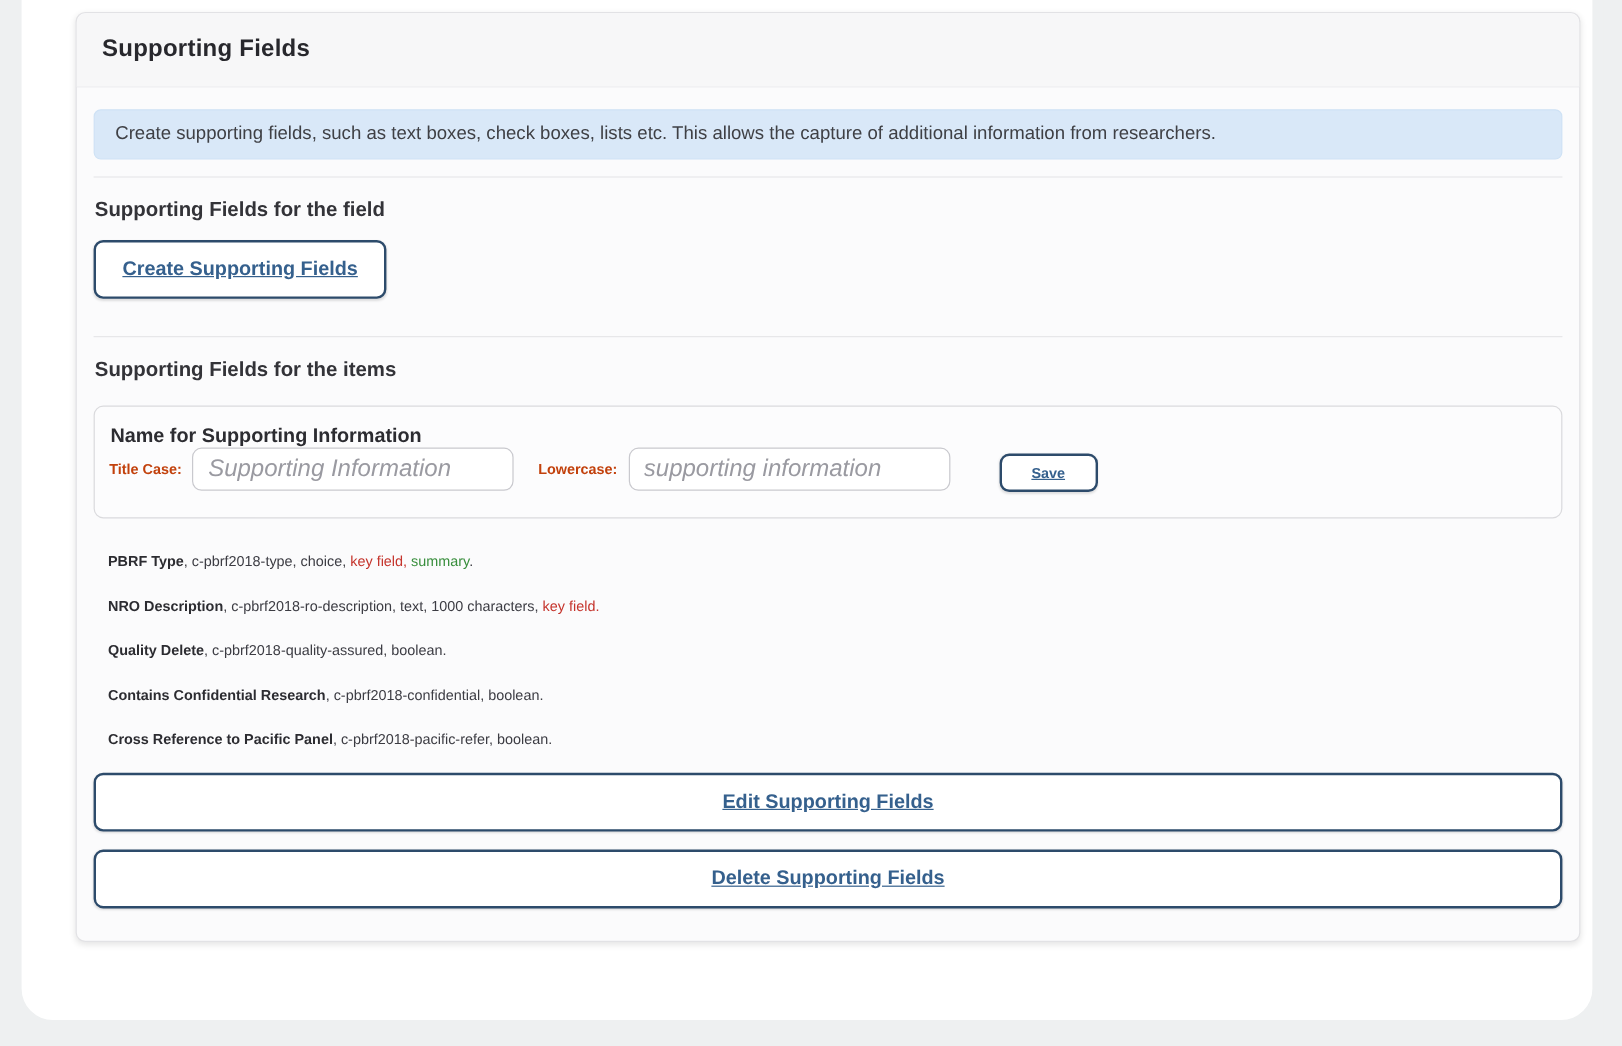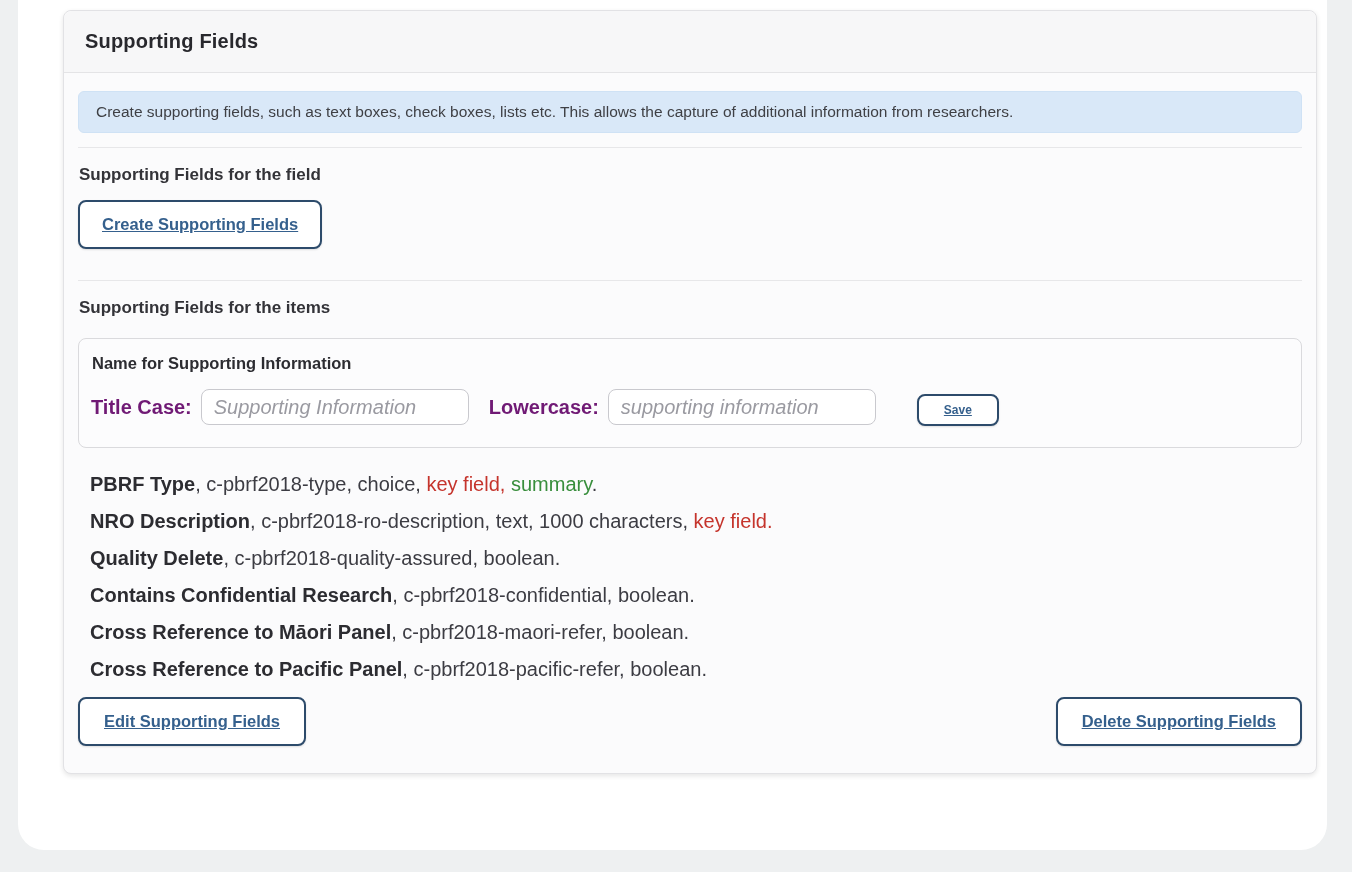--- a/index.html
+++ b/index.html
@@ -11,33 +11,33 @@
   .card-title{font-size:20px;font-weight:600;color:#28282d;letter-spacing:.2px;}
   .card-body{padding:18px 14px 14px 14px;}
   .banner{background:var(--banner-bg);border:1px solid var(--banner-border);border-radius:6px;padding:11px 17px;font-size:15.5px;color:var(--banner-text);}
   .divider{border:none;border-top:1px solid #e7e7e9;margin:14px 0 0 0;}
   .section-heading{font-size:17px;font-weight:600;color:#333338;margin:17px 0 0 1px;}
   .btn{display:inline-block;background:#ffffff;border:2px solid var(--navy-border);border-radius:8px;color:var(--navy-text);font-weight:600;font-family:inherit;cursor:pointer;box-shadow:0 1px 2px rgba(0,0,0,0.12);text-decoration:underline;}
   .btn-lg{font-size:16.5px;padding:13px 22px;margin-top:15px;}
   .btn-action{font-size:16.5px;padding:13px 24px;margin-top:0;}
   .btn-save{font-size:12px;font-weight:700;padding:7px 25px;margin-left:28px;}
   .name-box{border:1px solid #dadadd;border-radius:8px;background:#fcfcfd;margin:20px 0 0 0;padding:15px 12px 22px 12px;}
-  .name-box-title{font-size:16.5px;font-weight:600;color:#2c2c31;margin:0 0 16px 1px;}
+  .name-box-title{font-size:16.5px;font-weight:600;color:#2c2c31;margin:0 0 0 1px;}
   .form-row{display:flex;align-items:center;}
-  .form-label{font-size:20px;font-weight:700;color:#701a75;white-space:nowrap;}
+  .form-label{font-size:12px;font-weight:700;color:#c2410c;white-space:nowrap;}
   .form-row input{width:242px;height:34px;margin:0 0 0 9px;border:1px solid #c9c9ce;border-radius:8px;padding:0 12px;font-family:inherit;font-size:20px;font-style:italic;color:#444;background:#fff;outline:none;}
   .form-row input::placeholder{color:#9a9aa1;font-style:italic;}
   .lbl-2{margin-left:20px;}
   .save-wrap{margin-left:13px;position:relative;top:3px;}
   .field-list{margin:26px 0 0 12px;}
-  .field-item{font-size:20px;color:#3c3c43;margin-bottom:17px;line-height:20px;}
+  .field-item{font-size:12px;color:#3c3c43;margin-bottom:17px;line-height:20px;}
   .field-item span.b{font-weight:700;color:#2c2c31;}
   .field-item span.red{color:var(--red);}
   .field-item span.green{color:var(--green);}
-  .actions-row{display:flex;justify-content:space-between;gap:15px;padding:1px 0 13px 0;}
+  .actions-row{display:flex;justify-content:center;gap:15px;padding:1px 0 13px 0;flex-direction:column;}
 </style>
 </head>
 <body>
 
 <div class="page">
   <div class="outer-panel">
     <div class="card">
 
       <div class="card-header">
         <div class="card-title">Supporting Fields</div>
@@ -68,21 +68,20 @@
               <button class="btn btn-save" type="button">Save</button>
             </span>
           </div>
         </div>
 
         <div class="field-list">
             <div class="field-item"><span class="b">PBRF Type</span><span>, c-pbrf2018-type, choice, </span><span class="red">key field,</span><span> </span><span class="green">summary</span><span>.</span></div>
             <div class="field-item"><span class="b">NRO Description</span><span>, c-pbrf2018-ro-description, text, 1000 characters, </span><span class="red">key field.</span></div>
             <div class="field-item"><span class="b">Quality Delete</span><span>, c-pbrf2018-quality-assured, boolean.</span></div>
             <div class="field-item"><span class="b">Contains Confidential Research</span><span>, c-pbrf2018-confidential, boolean.</span></div>
-            <div class="field-item"><span class="b">Cross Reference to Māori Panel</span><span>, c-pbrf2018-maori-refer, boolean.</span></div>
             <div class="field-item"><span class="b">Cross Reference to Pacific Panel</span><span>, c-pbrf2018-pacific-refer, boolean.</span></div>
           </div>
 
         <div class="actions-row">
           <button class="btn btn-action" type="button">Edit Supporting Fields</button>
           <button class="btn btn-action" type="button">Delete Supporting Fields</button>
         </div>
 
       </div>
     </div>

